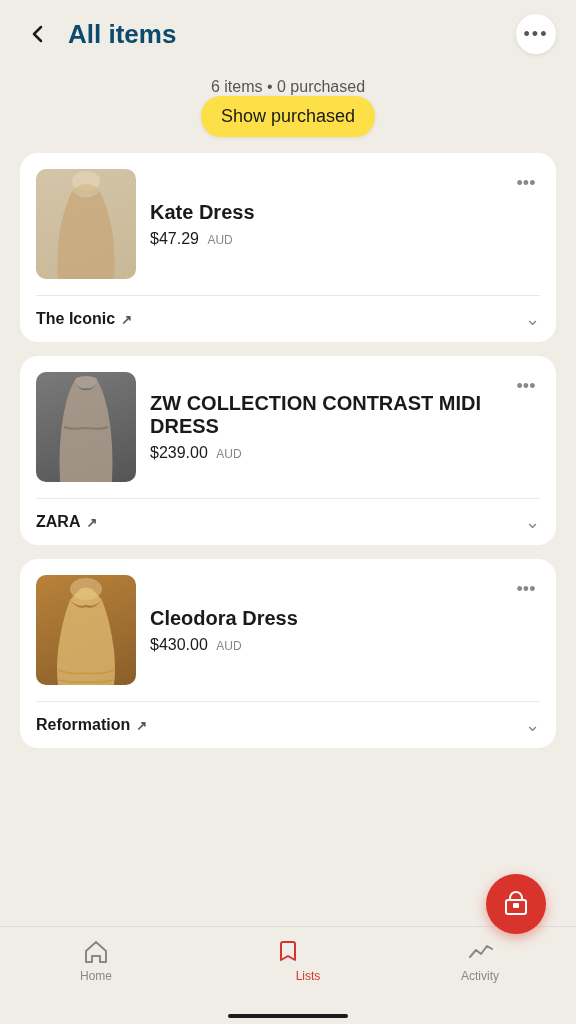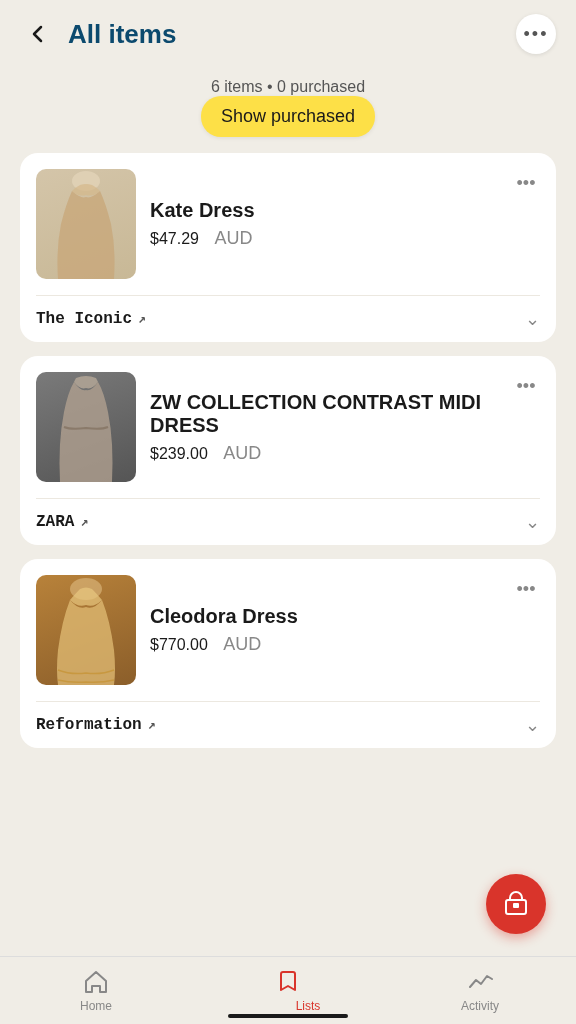--- a/index.html
+++ b/index.html
@@ -111,23 +111,23 @@
       font-size: 20px;
       font-weight: 600;
       color: #1a1a1a;
       margin-bottom: 6px;
     }
     .item-price {
       font-size: 16px;
       color: #1a1a1a;
     }
     .item-price .currency {
-      font-size: 18px;
+      font-size: 12px;
       color: #888;
-      margin-left: 11px;
+      margin-left: 4px;
     }
     .item-more {
       position: absolute;
       top: 14px;
       right: 14px;
       width: 32px;
       height: 32px;
       display: flex;
       align-items: center;
       justify-content: center;
@@ -150,21 +150,20 @@
       justify-content: space-between;
       padding: 12px 16px;
     }
     .store-name {
       font-size: 16px;
       font-weight: 600;
       color: #1a1a1a;
       display: flex;
       align-items: center;
       gap: 6px;
-      font-family: Liberation Mono, monospace;
     }
     .store-link-icon {
       font-size: 13px;
       color: #555;
     }
     .chevron-icon {
       font-size: 18px;
       color: #888;
     }
 
@@ -184,21 +183,21 @@
       box-shadow: 0 4px 12px rgba(217,52,43,0.4);
       z-index: 100;
     }
 
     
     .bottom-nav {
       position: fixed;
       bottom: 0;
       left: 0;
       width: 576px;
-      height: 68px;
+      height: 98px;
       background: #f0ede6;
       border-top: 1px solid #ddd;
       display: flex;
       align-items: flex-start;
       padding-top: 12px;
     }
     .nav-item {
       flex: 1;
       display: flex;
       flex-direction: column;
@@ -343,21 +342,21 @@
           <path d="M34 25 Q26 45 22 75 Q20 95 22 110 L78 110 Q80 95 78 75 Q74 45 66 25 Q58 35 50 32 Q42 35 34 25Z" fill="#ddb870" opacity="0.8"></path>
           <path d="M34 25 Q42 33 50 30 Q58 33 66 25 Q60 18 56 14 Q50 11 44 14 Q40 18 34 25Z" fill="#e8c880" opacity="0.7"></path>
           <path d="M22 95 Q35 100 50 98 Q65 100 78 95" stroke="#c89840" stroke-width="1.5" fill="none"></path>
           <path d="M22 105 Q35 108 50 107 Q65 108 78 105" stroke="#c89840" stroke-width="1.5" fill="none"></path>
         </svg>
       </div>
     </div>
     <div class="item-info">
       <div class="item-name">Cleodora Dress</div>
       <div class="item-price">
-        <span>$770.00</span>
+        <span>$430.00</span>
         <span class="currency">AUD</span>
       </div>
     </div>
     <div class="item-more">•••</div>
   </div>
   <div class="card-divider"></div>
   <div class="store-row">
     <span class="store-name">
       <span>Reformation</span>
       <span class="store-link-icon">↗</span>

